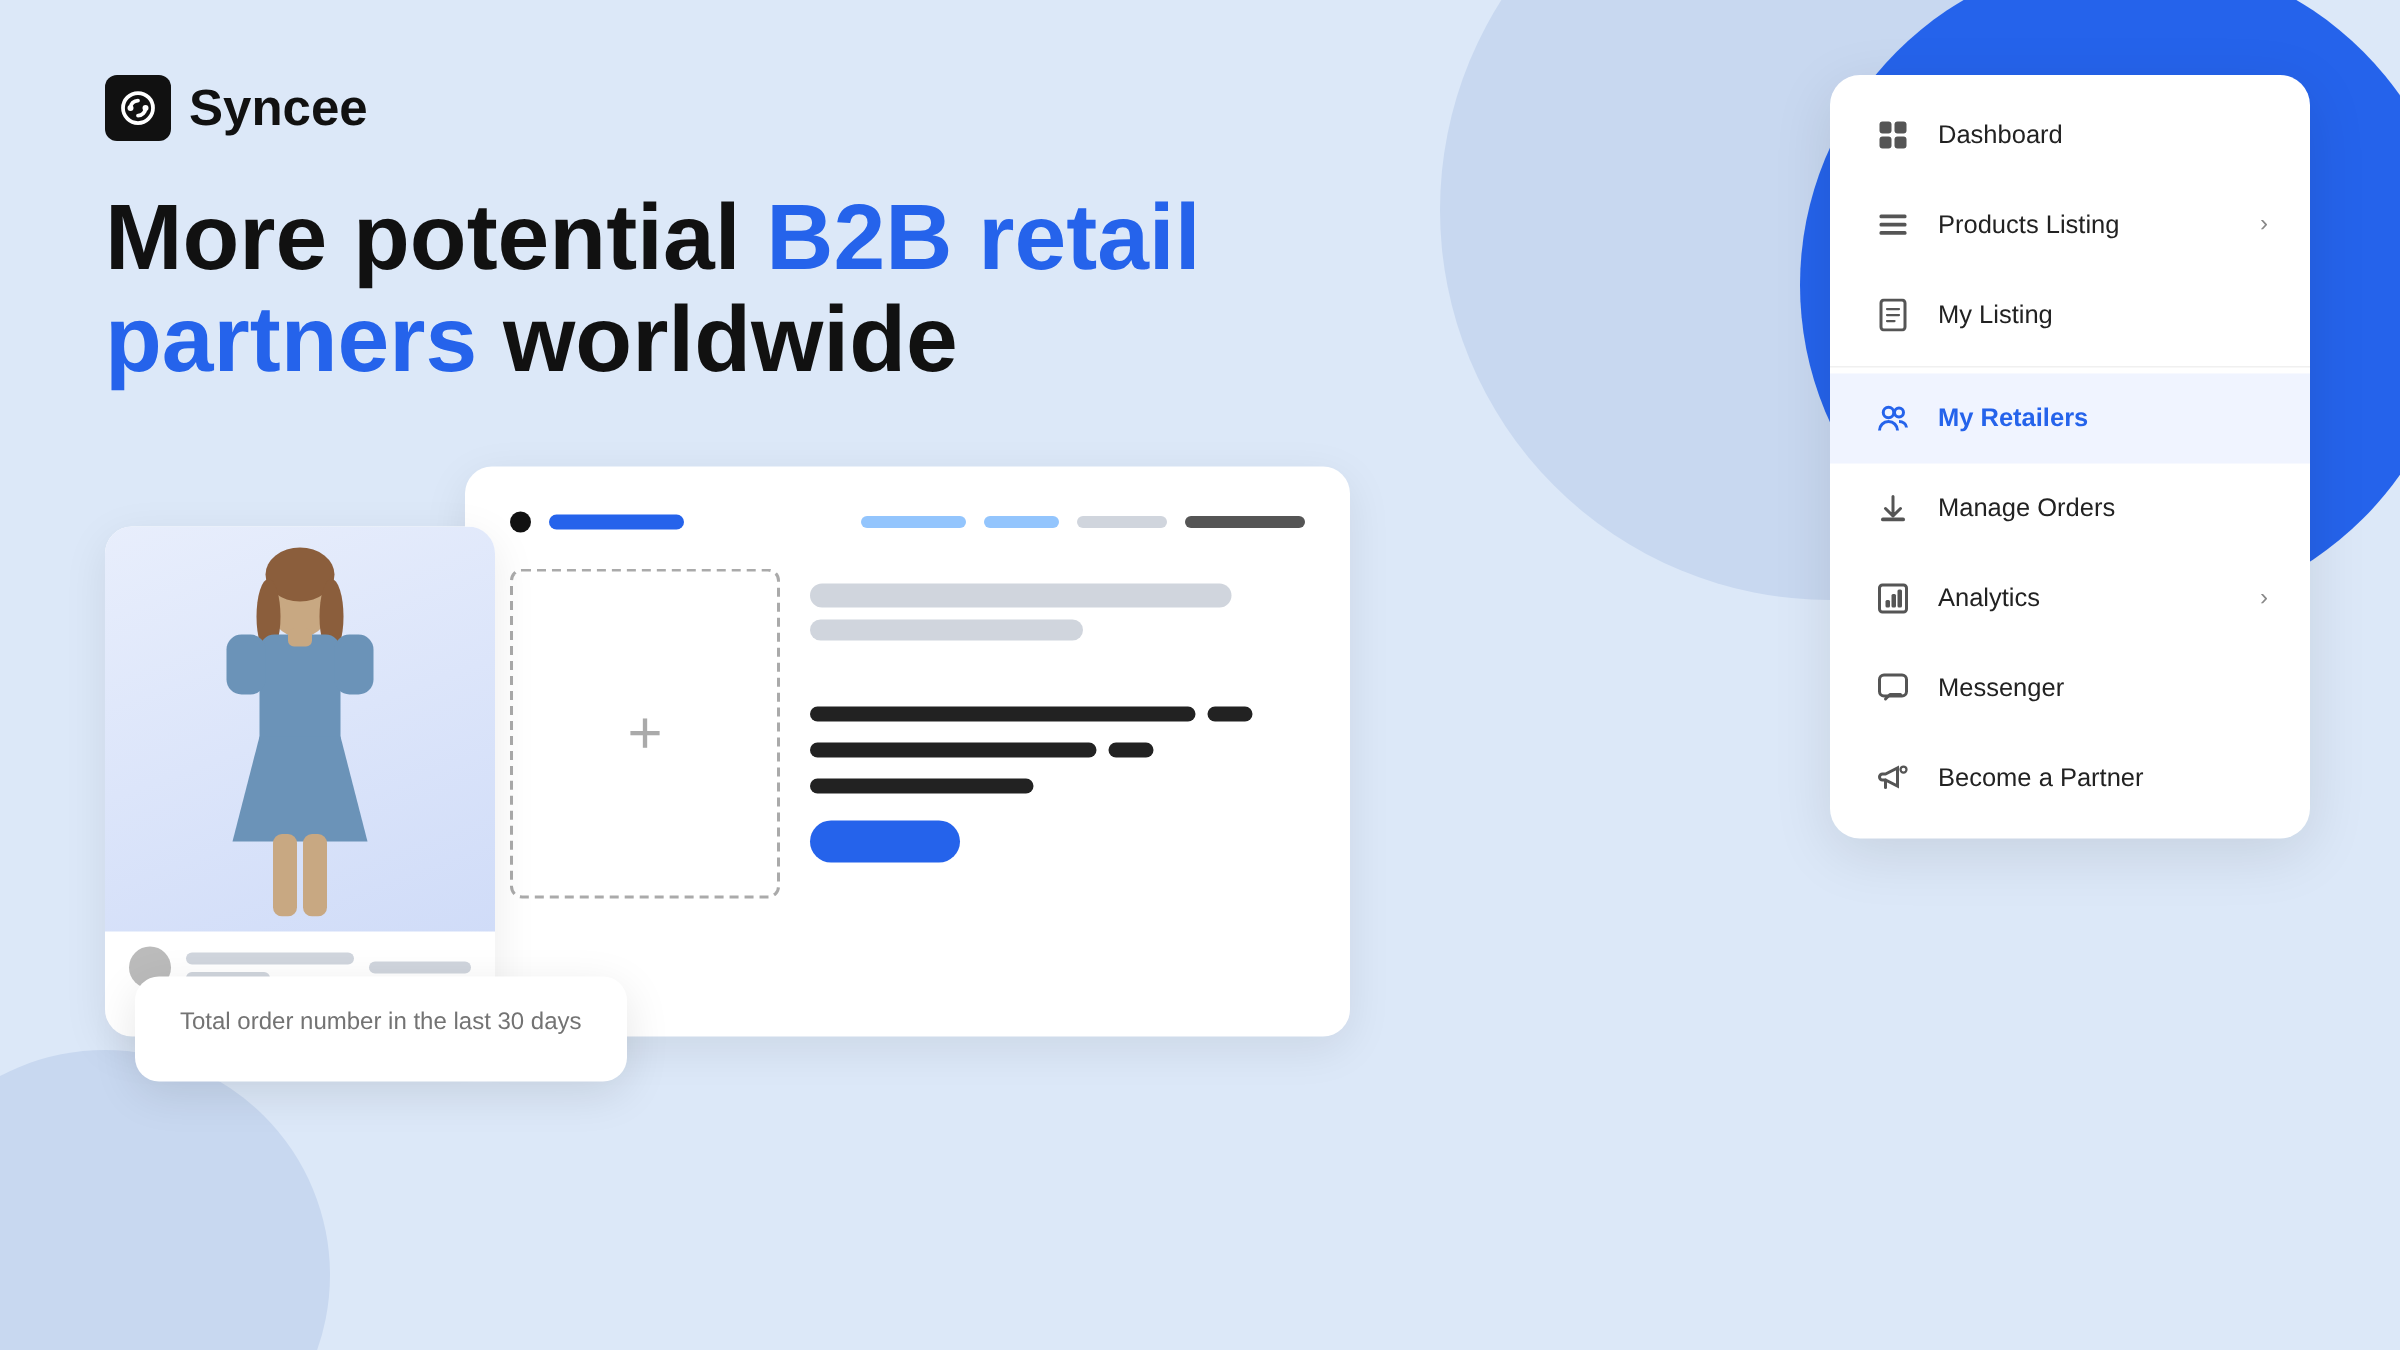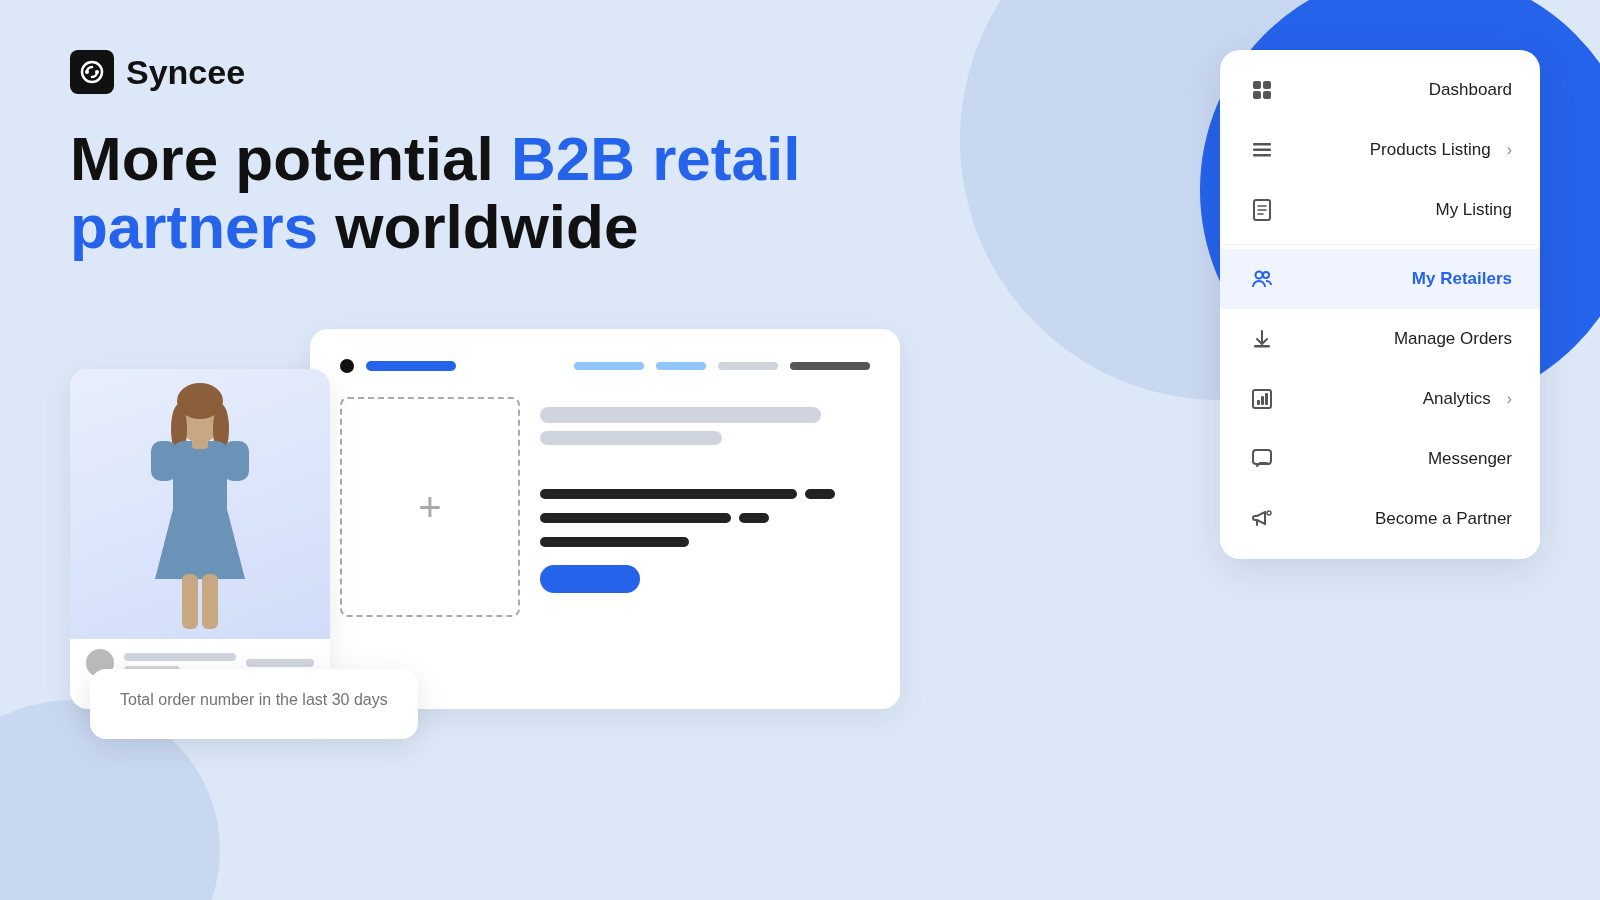--- a/index.html
+++ b/index.html
@@ -76,21 +76,21 @@
       color: #111;
     }
 
     
     .hero-heading {
       font-size: 62px;
       font-weight: 800;
       color: #111;
       line-height: 1.1;
       max-width: 820px;
-      margin-bottom: 68px;
+      margin-bottom: 50px;
     }
     .hero-heading .highlight {
       color: #2563eb;
     }
 
     
     .cards-area {
       display: flex;
       gap: 0;
       align-items: flex-end;
@@ -264,21 +264,20 @@
     .sidebar-panel {
       position: absolute;
       right: 60px;
       top: 50px;
       width: 320px;
       background: white;
       border-radius: 20px;
       box-shadow: 0 10px 40px rgba(0,0,0,0.1);
       padding: 10px 0;
       z-index: 10;
-      text-align: right;
     }
     .sidebar-item {
       display: flex;
       align-items: center;
       gap: 16px;
       padding: 16px 28px;
       cursor: pointer;
       transition: background 0.15s;
     }
     .sidebar-item.active {

